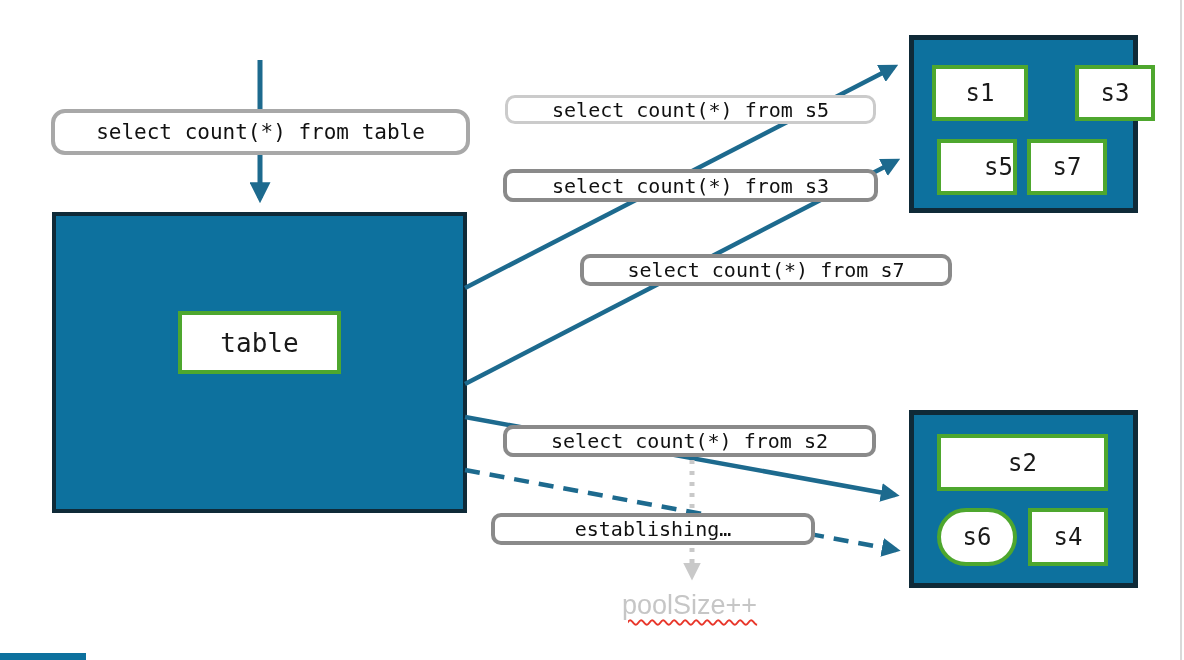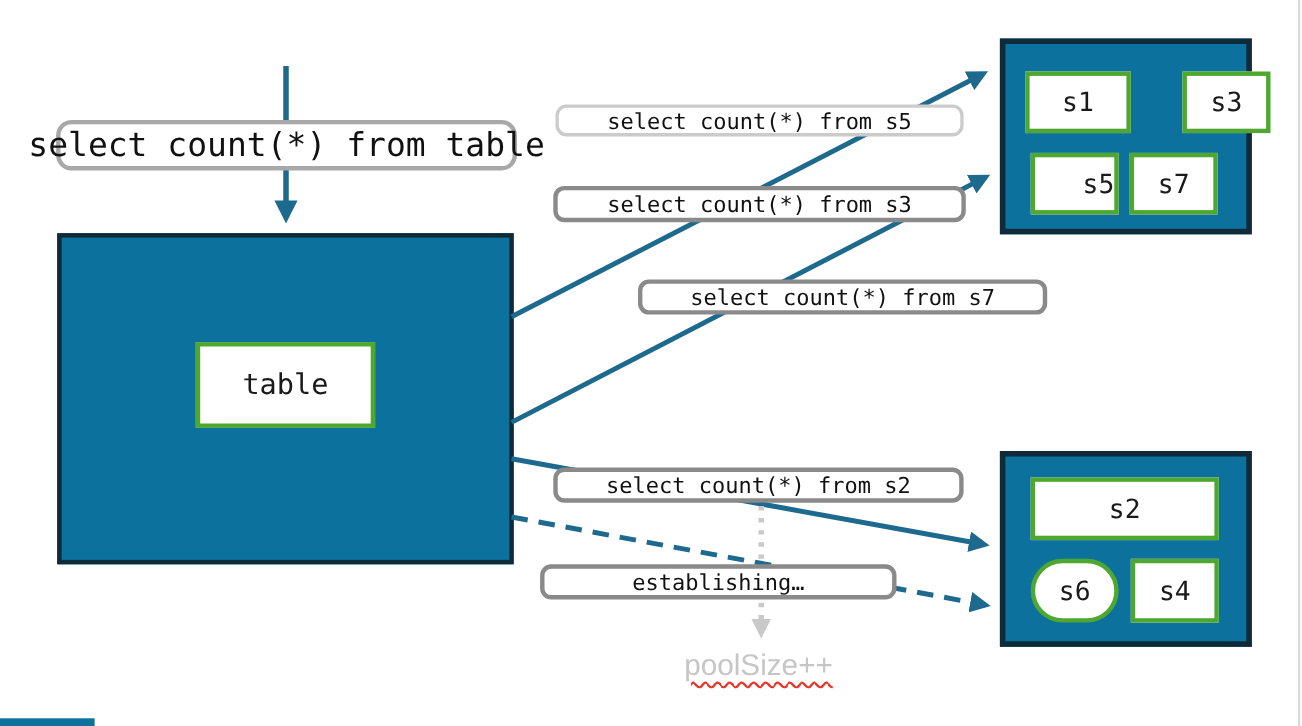--- a/index.html
+++ b/index.html
@@ -18,42 +18,42 @@
     background:#ffffff;border:4px solid #4ea72e;z-index:2;
     display:flex;align-items:center;justify-content:center;
     color:#1a1a1a;font-size:24px;
   }
   
   .qlabel{
     background:#ffffff;border:4px solid #8a8a8a;border-radius:10px;z-index:3;
     display:flex;align-items:center;justify-content:center;
     color:#111111;font-size:20px;white-space:nowrap;
   }
-  .qlabel.big{border-radius:14px;border-color:#a8a8a8;font-size:30px;}
+  .qlabel.big{border-radius:14px;border-color:#a8a8a8;font-size:21px;}
   .qlabel.light{border-width:3px;border-color:#cbcbcb;}
   #arrows{position:absolute;left:0;top:0;z-index:2;}
   #poolsize-note{
     z-index:3;font-family:"Liberation Sans", sans-serif;
     color:#c6c6c6;font-size:27px;
     text-decoration-line:underline;text-decoration-style:wavy;
     text-decoration-color:#e8362a;text-decoration-thickness:2px;
     text-underline-offset:5px;
   }
   #slide-edge{width:2px;background:#d9d9d9;z-index:0;}
   #progress-bar{background:#0d719e;z-index:4;}
 </style>
 </head>
 <body>
 
 <div id="stage">
 
   <div id="slide-edge" class="abs" style="left:1180px;top:0;height:660px;"></div>
 
   <div class="abs teal-box" style="left:52px;top:212px;width:415px;height:301px;"></div>
-  <div class="abs shard" style="left:178px;top:311px;width:163px;height:78px;font-size:26px;">
+  <div class="abs shard" style="left:178px;top:311px;width:163px;height:63px;font-size:26px;">
     <span>table</span>
   </div>
 
   <div class="abs teal-box thick" style="left:909px;top:35px;width:229px;height:178px;"></div>
   <div class="abs shard" style="left:932px;top:65px;width:96px;height:56px;">
     <span>s1</span>
   </div>
   <div class="abs shard" style="left:1027px;top:65px;width:80px;height:56px;margin-left:48px;">
     <span>s3</span>
   </div>

